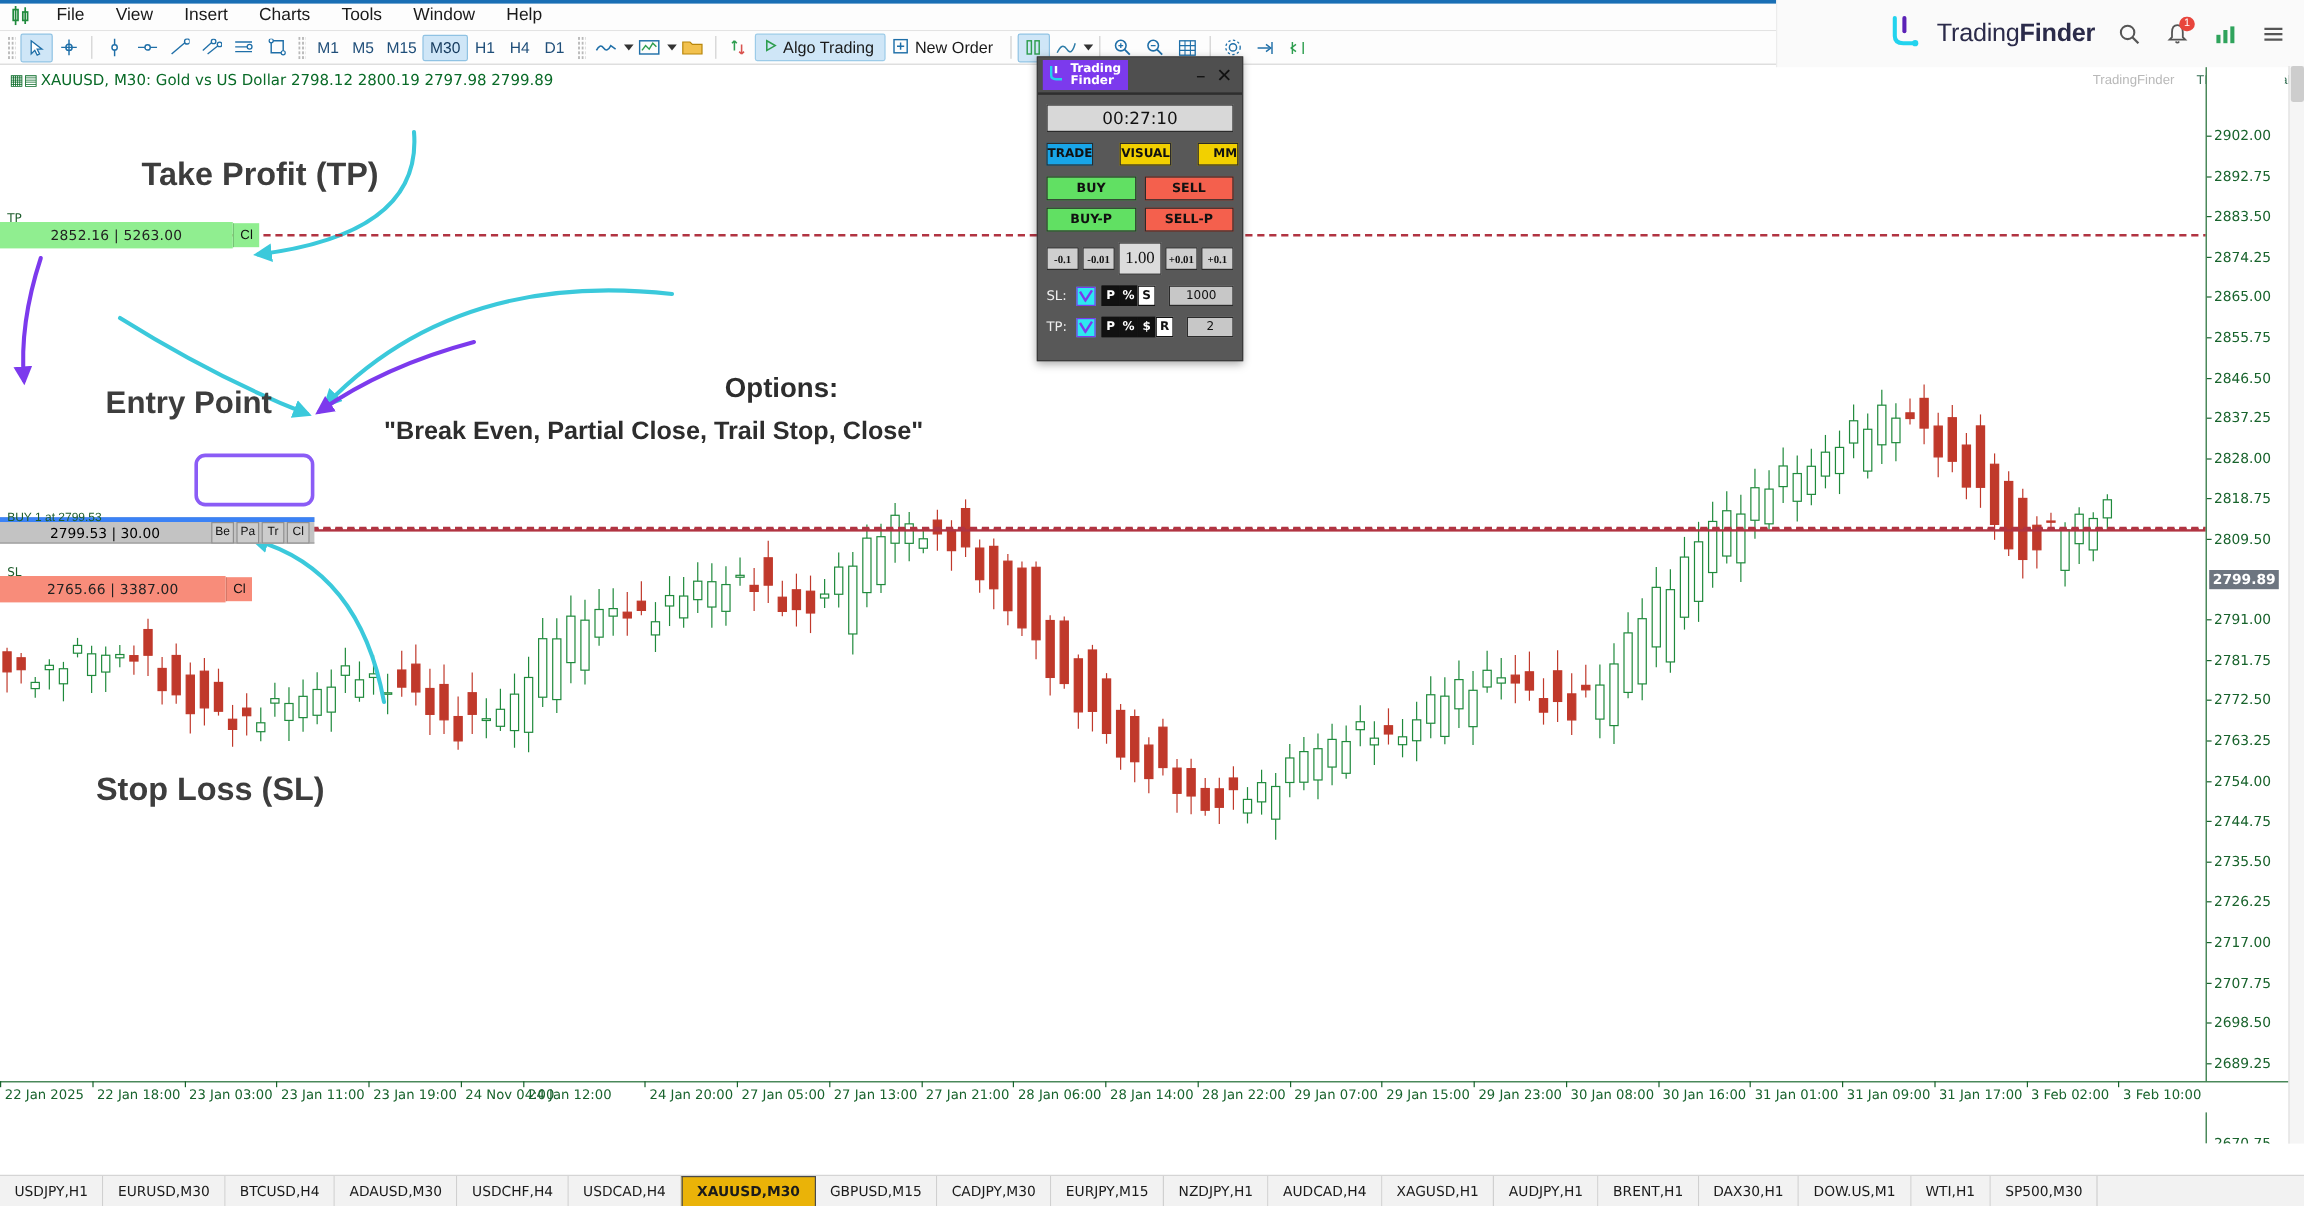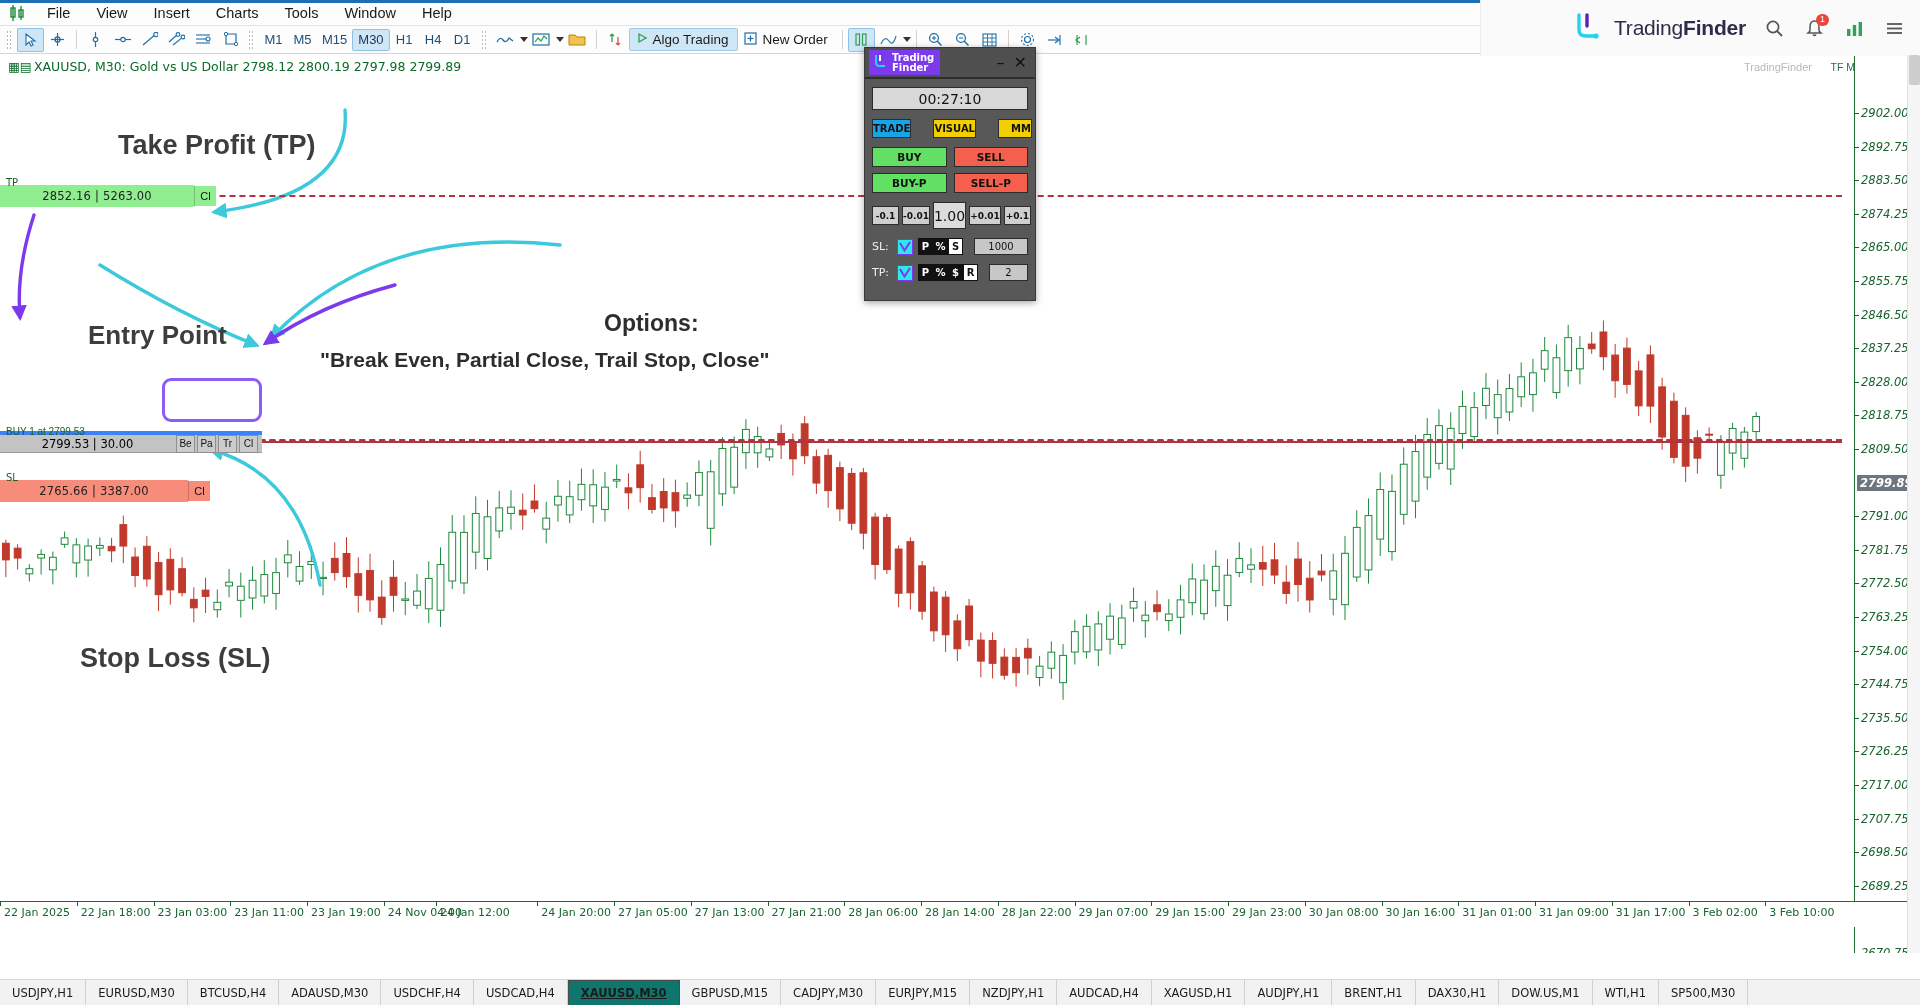--- a/index.html
+++ b/index.html
@@ -107,22 +107,22 @@
 
   
   .watermark {
     position:absolute; right:108px; top:6px; font-size:11px; color:#b9b9b9;
     z-index:2;
   }
   .wm2 { position:absolute; right:8px; top:6px; font-size:10.5px; color:#2f6b4f; z-index:3;}
 
   
   .pscale {
-    position:absolute; right:0; top:0; bottom:0; width:66px;
-    border-left:1px solid #1f6b32; background:#fff; z-index:3;font-style:italic;
+    position:absolute; right:16px; top:0; bottom:0; width:66px;
+    border-left:1px solid #1f6b32; background:#fff; z-index:3;
   }
   .plabel {
     position:absolute; left:6px; font-size:11.5px; color:#18632c;
     transform:translateY(-50%); white-space:nowrap;
     font-family:"DejaVu Sans", sans-serif;
   }
   .plabel::before {
     content:""; position:absolute; left:-6px; top:50%; width:4px; height:1px; background:#18632c;
   }
   .plabel.cur {
@@ -222,21 +222,21 @@
   .tf-tab.trade { background:#18a5e8; }
   .tf-tab.visual { background:#f2d000; }
   .tf-tab.mm { background:#f2d000;padding-left:12px; }
   .tf-ordrow { display:flex; gap:7px; margin-bottom:6px; }
   .tf-ord {
     flex:1; height:20px; display:flex; align-items:center; justify-content:center;
     font-size:10.5px; font-weight:700; color:#111; border:1px solid #2b2b2b;
   }
   .tf-ord.buy { background:#61e063; }
   .tf-ord.sell { background:#f4604d;text-align:center; }
-  .tf-lots { display:flex; align-items:center; gap:3px; margin:9px 0 9px; }
+  .tf-lots { display:flex; align-items:center; gap:3px; margin:9px 0 9px;font-family:Liberation Serif, serif; }
   .tf-step {
     height:19px; min-width:27px; background:#cfcfcf; border:1px solid #2b2b2b;
     display:flex; align-items:center; justify-content:center;
     font-size:9px; font-weight:700; color:#111; flex:none;
   }
   .tf-lotval {
     flex:1; height:27px; background:#dcdcdc; border:1px solid #2b2b2b;
     display:flex; align-items:center; justify-content:center;
     font-size:14px; color:#111;
   }
@@ -269,23 +269,22 @@
     background:#f2f2f2; display:flex; align-items:stretch;
     border-top:1px solid #d5d5d5; z-index:7;
   }
   .symtab {
     display:flex; align-items:center; padding:0 12px;
     font-size:11.5px; color:#1b1b1b; border-right:1px solid #d0d0d0;
     background:#f2f2f2; white-space:nowrap;
     font-family:"DejaVu Sans", sans-serif;
   }
   .symtab.active {
-    background:#0f766e; border:1px solid #4a4a4a; border-bottom:none;
+    background:#eab308; border:1px solid #4a4a4a; border-bottom:none;
     font-weight:700;
-    text-decoration:underline;
   }
 
   
   .vscroll {
     position:absolute; right:0; top:55px; width:13px; bottom:52px;
     background:#f5f5f5; border-left:1px solid #e0e0e0; z-index:8;
   }
   .vthumb { position:absolute; top:0; left:1px; width:11px; height:30px; background:#cdcdcd; border-radius:2px;}
 </style>
 </head>

